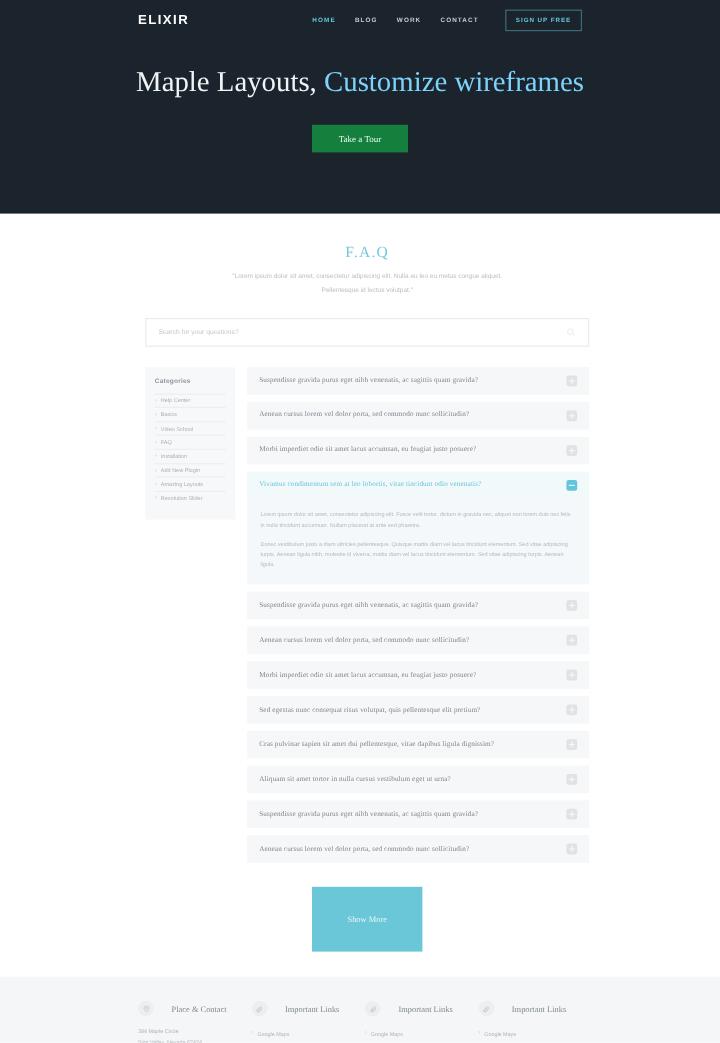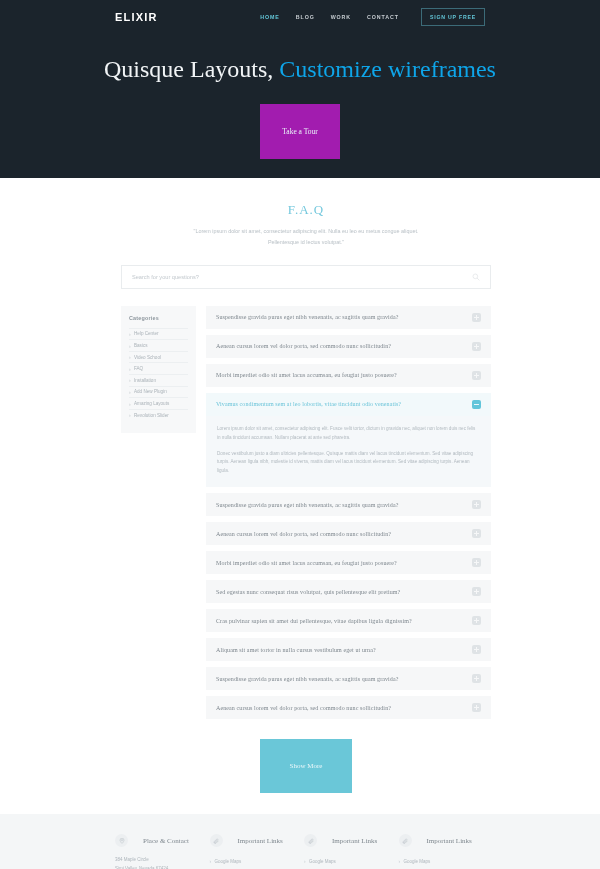--- a/index.html
+++ b/index.html
@@ -35,26 +35,26 @@
     border: 1px solid #3c6b78; color: #63c6d8;
     font-size: 5.2px; letter-spacing: .8px; font-weight: bold;
     padding: 5px 8px; margin-left: 6px; white-space: nowrap;
     background: transparent;
   }
   .hero-body { text-align: center; margin-top: 27px; }
   .hero-title {
     font-family: "Liberation Serif", serif;
     font-size: 24px; line-height: 1.33; color: #f1f4f6; font-weight: normal;
   }
-  .hero-title .accent { color: #0ea5e9; }
+  .hero-title .accent { color: #7dd3fc; }
   .take-tour {
     display: inline-block; margin-top: 18px;
-    background: #a21caf; color: #eaf7fa;
-    font-family: "Liberation Serif", serif;
-    font-size: 7.5px; padding: 23px 22px; border: none;
+    background: #15803d; color: #eaf7fa;
+    font-family: "Liberation Serif", serif;
+    font-size: 7.5px; padding: 7px 22px; border: none;
   }
 
   
   .faq-section { background: #ffffff; padding-top: 24px; margin-left: 12px; }
   .faq-head { text-align: center; }
   .faq-title {
     font-family: "Liberation Serif", serif;
     font-size: 13px; color: #74c8dd; letter-spacing: 1px; font-weight: normal;
   }
   .faq-sub {
@@ -175,21 +175,21 @@
       <div class="nav-links">
         <a class="nav-link active" href="#">HOME</a>
         <a class="nav-link" href="#">BLOG</a>
         <a class="nav-link" href="#">WORK</a>
         <a class="nav-link" href="#">CONTACT</a>
         <div class="signup-btn">SIGN UP FREE</div>
       </div>
     </div>
     <div class="hero-body">
       <h1 class="hero-title">
-        <span>Quisque Layouts, </span><span class="accent">Customize wireframes</span><br>
+        <span>Maple Layouts, </span><span class="accent">Customize wireframes</span><br>
       </h1>
       <button class="take-tour">Take a Tour</button>
     </div>
   </div>
 
   <div class="faq-section">
     <div class="faq-head">
       <div class="faq-title">F.A.Q</div>
       <div class="faq-sub">
         <div>"Lorem ipsum dolor sit amet, consectetur adipiscing elit. Nulla eu leo eu metus congue aliquet.</div>

